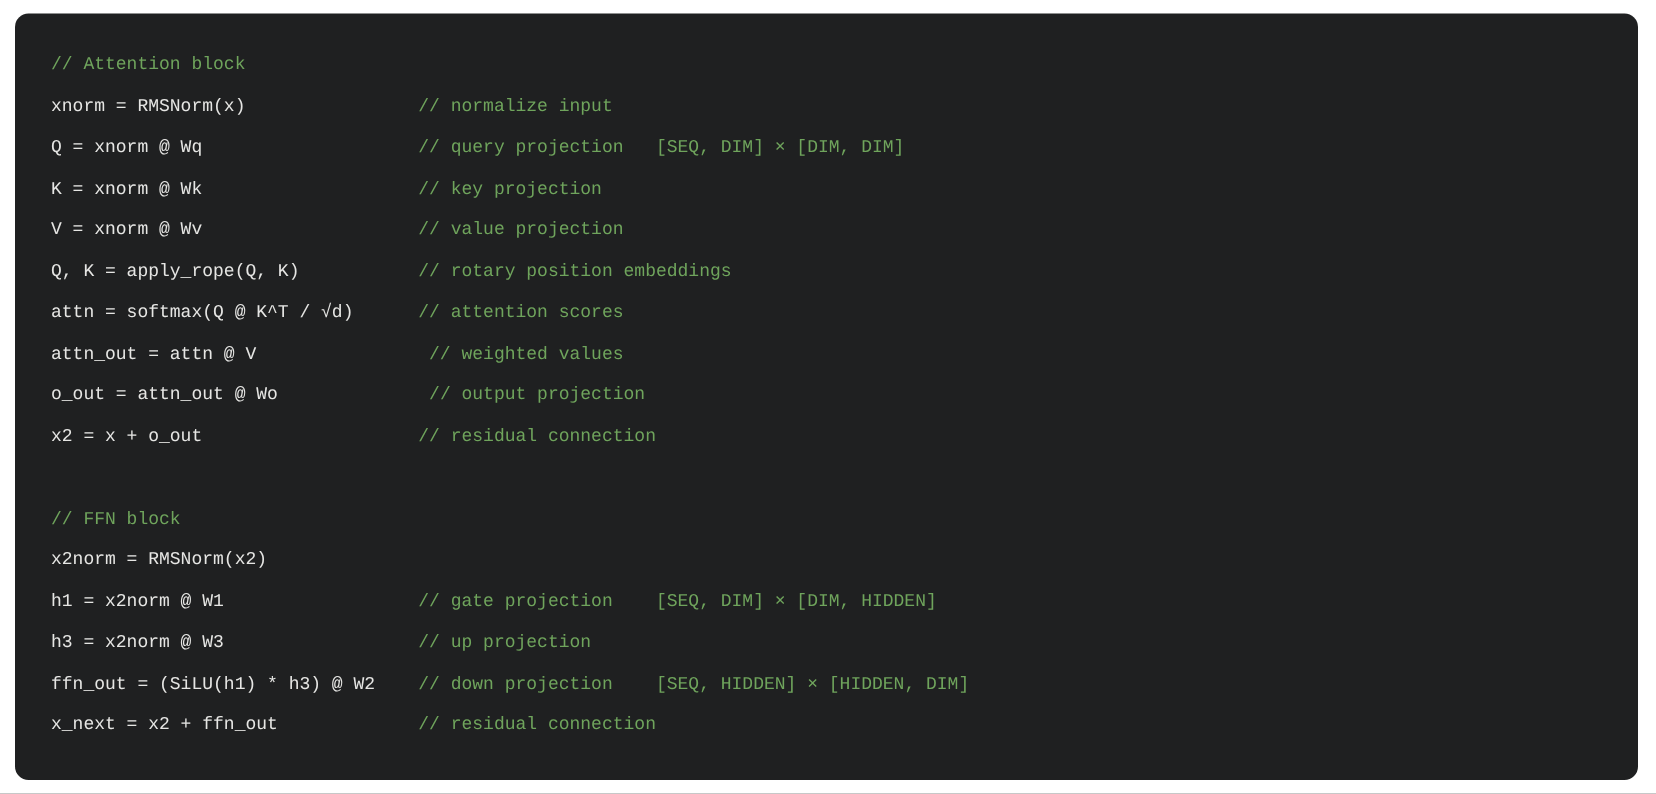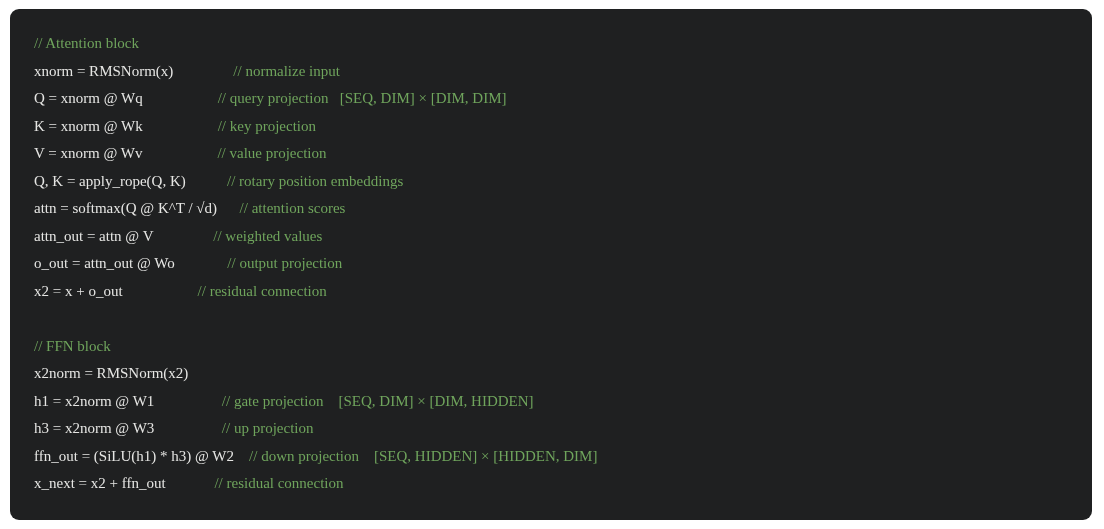--- a/index.html
+++ b/index.html
@@ -18,22 +18,22 @@
     width: 1082px;
     height: 511px;
     box-sizing: border-box;
     background: var(--card-bg, #1f2021);
     border-radius: 9px;
     padding: 21px 0 0 24px;
     overflow: hidden;
   }
   pre.code {
     margin: 0;
-    font-family: Liberation Serif, serif;
-    font-size: 15px;
+    font-family: Liberation Mono, monospace;
+    font-size: 12px;
     line-height: 27.5px;
     color: var(--code-color, #e6e6e4);
   }
   .line { white-space: pre; height: 27.5px; }
   .tok-code { color: var(--code-color, #e6e6e4); text-align: center; }
   .tok-comment { color: var(--comment-color, #6fa45c); }
   .tok-shape { color: var(--comment-color, #6fa45c); }
 </style>
 </head>
 <body>

